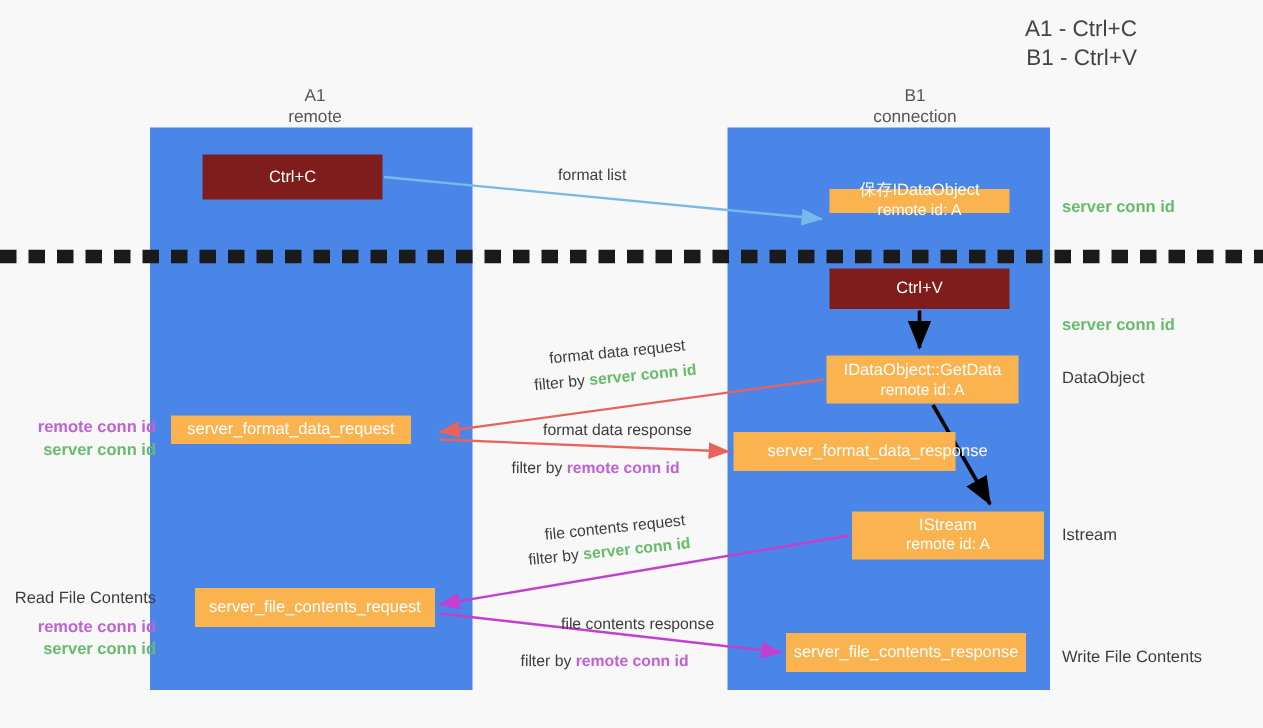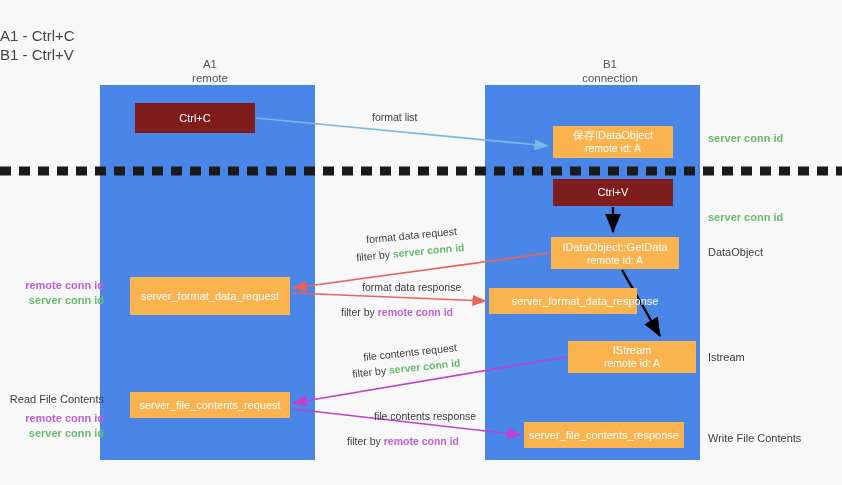--- a/index.html
+++ b/index.html
@@ -12,23 +12,23 @@
     width: 842px;
     height: 485px;
     background: #f8f8f8;
     font-family: "Liberation Sans", sans-serif;
     overflow: hidden;
   }
   .abs { position: absolute; }
 
   
   #title {
-    left: 0; top: 26px;
+    left: 0; top: 10px;
     width: 758px;
-    text-align: left;
+    text-align: right;
     font-size: 15px;
     line-height: 19px;
     color: #444444;
   }
 
   
   .col-head {
     text-align: center;
     font-size: 11.5px;
     line-height: 14px;
@@ -56,24 +56,24 @@
     line-height: 13px;
     text-align: center;
     padding: 2px 4px;
   }
   .box.green { background: #7f1d1d; }
   .box.orange { background: #fbb350; }
   .box .l2 { font-size: 10.5px; }
 
   #box-ctrlc  { left: 135px; top: 103px; width: 120px; height: 30px; }
   #box-ctrlv  { left: 553px; top: 179px; width: 120px; height: 27px; }
-  #box-save-ido { left: 553px; top: 126px; width: 120px; height: 32px; }
+  #box-save-ido { left: 553px; top: 126px; width: 120px; height: 16px; }
   #box-getdata  { left: 551px; top: 237px; width: 128px; height: 32px; justify-content: flex-end; }
   #box-istream  { left: 568px; top: 341px; width: 128px; height: 32px; }
-  #box-sfdreq   { left: 130px; top: 277px; width: 160px; height: 38px; }
+  #box-sfdreq   { left: 114px; top: 277px; width: 160px; height: 19px; }
   #box-sfdres   { left: 489px; top: 288px; width: 148px; height: 26px; padding-left: 48px; }
   #box-sfcreq   { left: 130px; top: 392px; width: 160px; height: 26px; }
   #box-sfcres   { left: 524px; top: 422px; width: 160px; height: 26px; }
 
   
   .side {
     font-size: 11px;
     line-height: 15px;
   }
   .green-txt  { color: #68bb6c; font-weight: bold; }

